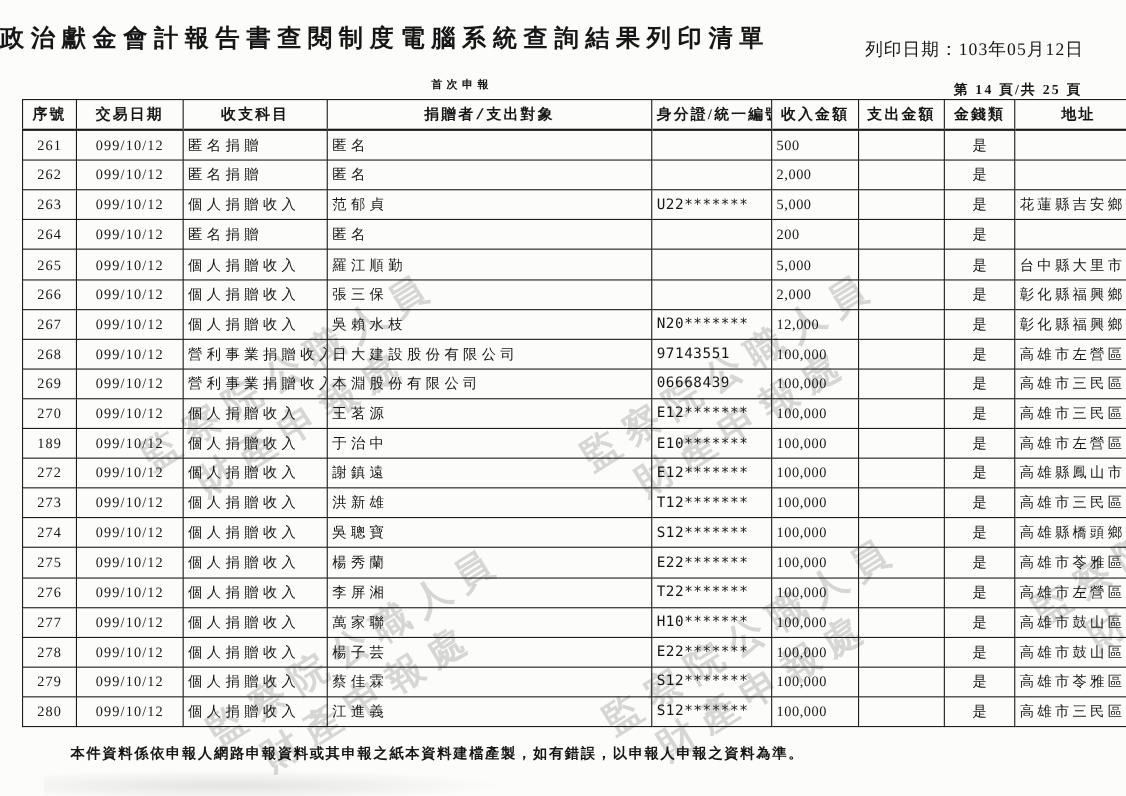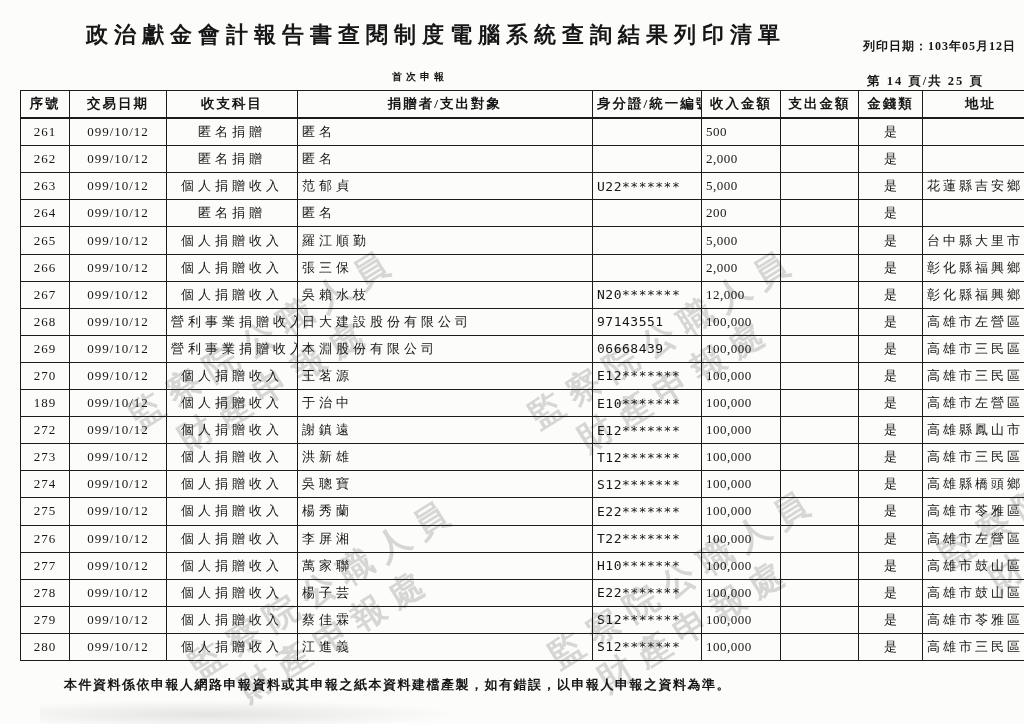--- a/index.html
+++ b/index.html
@@ -6,34 +6,34 @@
   body{
     width:1024px;height:724px;position:relative;overflow:hidden;
     background:#fcfcfa;
     font-family:"Liberation Serif","DejaVu Serif",serif;
     color:#161616;
   }
   .page{position:absolute;inset:0;}
 
   
   .title{
-    position:absolute;top:20px;left:16px;width:840px;
-    text-align:center;font-size:22px;font-weight:bold;letter-spacing:6px;
+    position:absolute;top:20px;left:0;width:840px;
+    text-align:left;font-size:22px;font-weight:bold;letter-spacing:6px;
   }
   .subtitle{
     position:absolute;top:49px;left:0;width:840px;
     text-align:center;font-size:15px;font-weight:bold;letter-spacing:3px;
   }
   .report-type{
     position:absolute;top:70px;left:0;width:840px;
     text-align:center;font-size:10px;font-weight:bold;letter-spacing:4px;
   }
   .printblock{
     position:absolute;top:38px;right:8px;width:260px;
-    text-align:right;font-size:12px;font-weight:bold;letter-spacing:1px;line-height:16px;
+    text-align:center;font-size:16px;font-weight:normal;letter-spacing:1px;line-height:16px;
   }
   .pageinfo{
     position:absolute;top:73px;right:40px;
     font-size:12.5px;font-weight:bold;letter-spacing:2px;
   }
 
   
   table.report{
     position:absolute;left:20px;top:90px;width:985px;
     border-collapse:collapse;table-layout:fixed;
@@ -42,26 +42,26 @@
   table.report th, table.report td{
     border:1.5px solid #1c1c1c;
     padding:0 4px;overflow:hidden;white-space:nowrap;
     font-size:13px;height:26.1px;vertical-align:middle;
   }
   table.report th{
     border-bottom-width:2px;font-weight:bold;text-align:center;
     letter-spacing:2px;font-size:13.5px;
   }
   
-  .c0{width:40px;} .c1{width:88px;} .c2{width:122px;} .c3{width:286px;}
+  .c0{width:40px;} .c1{width:88px;} .c2{width:122px;} .c3{width:286px;font-family:Liberation Mono, monospace;}
   .c4{width:100px;} .c5{width:70px;} .c6{width:69px;} .c7{width:55px;} .c8{width:107px;}
   
   td.c0{text-align:center;letter-spacing:1px;}
   td.c1{text-align:center;letter-spacing:1px;}
-  td.c2{text-align:center;letter-spacing:4px;padding-left:9px;}
+  td.c2{text-align:left;letter-spacing:4px;padding-left:9px;}
   td.c3{text-align:left;letter-spacing:4px;padding-left:11px;}
   td.c4{font-family:"DejaVu Sans Mono","Liberation Mono",monospace;font-size:10.5px;letter-spacing:0.5px;padding-left:6px;}
   td.c5{text-align:left;padding-right:3px;letter-spacing:0.5px;}
   td.c6{text-align:right;}
   td.c7{text-align:center;letter-spacing:0;}
   td.c8{text-align:left;letter-spacing:3px;padding-left:8px;font-size:12.5px;}
 
   
   .footnote{
     position:absolute;left:64px;top:676px;

